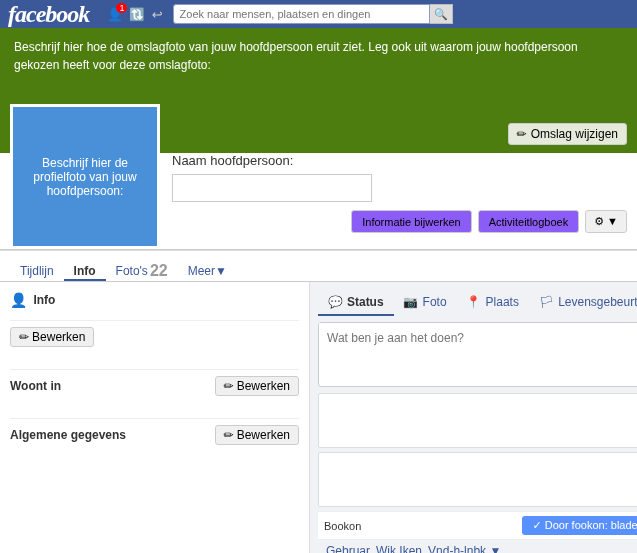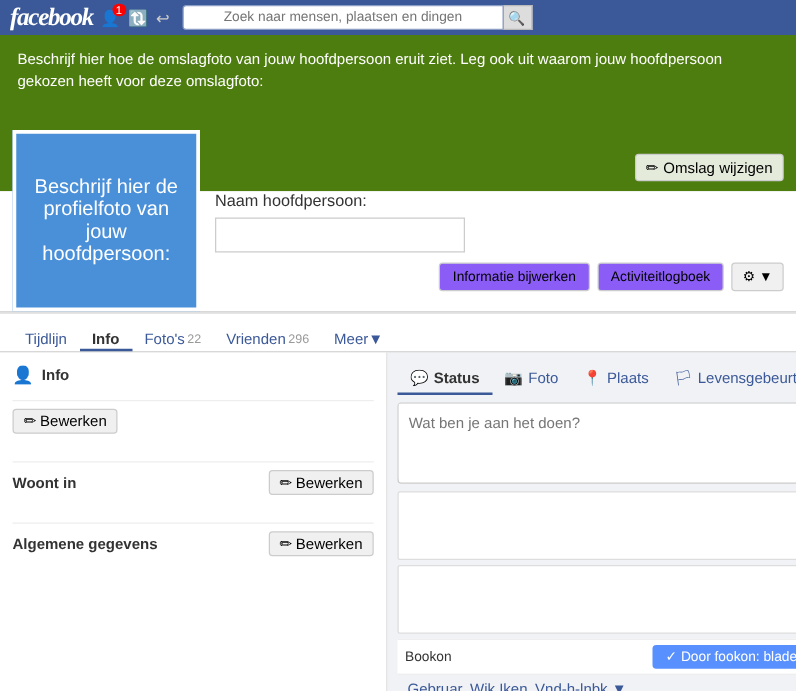--- a/index.html
+++ b/index.html
@@ -9,26 +9,26 @@
     #header {
       background: #3b5998;
       height: 28px;
       display: flex;
       align-items: center;
       padding: 0 8px;
       gap: 6px;
     }
     #logo {
       color: white;
-      font-size: 20px;
+      font-size: 24px;
       font-weight: bold;
       font-family: Georgia, serif;
       font-style: italic;
       letter-spacing: -1px;
-      margin-right: 0;
+      margin-right: 12px;
     }
     .header-icon {
       color: #ccc;
       font-size: 13px;
       cursor: pointer;
       position: relative;
     }
     .notification-badge {
       background: red;
       color: white;
@@ -107,21 +107,21 @@
       border: 3px solid white;
       margin-top: -50px;
       position: relative;
       flex-shrink: 0;
       display: flex;
       align-items: center;
       justify-content: center;
     }
     #profile-photo-text {
       color: white;
-      font-size: 16px;
+      font-size: 12px;
       text-align: center;
       padding: 8px;
     }
     #profile-right {
       flex: 1;
       padding-left: 12px;
       padding-bottom: 8px;
     }
     #naam-label {
       font-size: 13px;
@@ -178,22 +178,23 @@
       display: flex;
       align-items: center;
     }
     .nav-tab.active {
       color: #333;
       font-weight: bold;
       border-bottom: 2px solid #3b5998;
     }
     .nav-tab-count {
       color: #999;
-      font-size: 10px;
+      font-size: 16px;
       margin-left: 2px;
+      font-weight: bold;
     }
 
     
     #main-content {
       display: flex;
       gap: 0;
       padding: 0;
     }
 
     
@@ -331,21 +332,21 @@
 <body>
 
 <div id="header">
   <span id="logo">facebook</span>
   <span class="header-icon">
     👤<span class="notification-badge">1</span>
   </span>
   <span class="header-icon">🔃</span>
   <span class="header-icon">↩</span>
   <div id="search-bar" style="display:flex;">
-    <input type="text" style="flex: 1 1 0%; height: 20px; border: 1px solid rgb(139, 157, 195); border-radius: 3px 0px 0px 3px; padding: 0px 6px; font-size: 11px; color: rgb(153, 153, 153); text-align: center;" placeholder="Zoek naar mensen, plaatsen en dingen">
+    <input type="text" style="flex: 1 1 0%; height: 20px; border: 1px solid rgb(139, 157, 195); border-radius: 3px 0px 0px 3px; padding: 0px 6px; font-size: 11px; color: rgb(153, 153, 153);" placeholder="Zoek naar mensen, plaatsen en dingen">
     <button class="search-btn">🔍</button>
   </div>
 </div>
 
 <div id="cover-area">
   <div id="cover-text">Beschrijf hier hoe de omslagfoto van jouw hoofdpersoon eruit ziet. Leg ook uit waarom jouw hoofdpersoon gekozen heeft voor deze omslagfoto:</div>
   <button id="omslag-btn">
     <span>✏</span>
     <span>Omslag wijzigen</span>
   </button>
@@ -371,24 +372,20 @@
     <span>Tijdlijn</span>
   </div>
   <div class="nav-tab active">
     <span>Info</span>
   </div>
   <div class="nav-tab">
     <span>Foto's</span>
     <span class="nav-tab-count">22</span>
   </div>
   <div class="nav-tab">
-    <span>Vrienden</span>
-    <span class="nav-tab-count">296</span>
-  </div>
-  <div class="nav-tab">
     <span>Meer</span>
     <span> ▼</span>
   </div>
 </div>
 
 <div id="main-content">
 
   <div id="left-panel">
     <div id="info-header">
       <span class="icon-person">👤</span>

